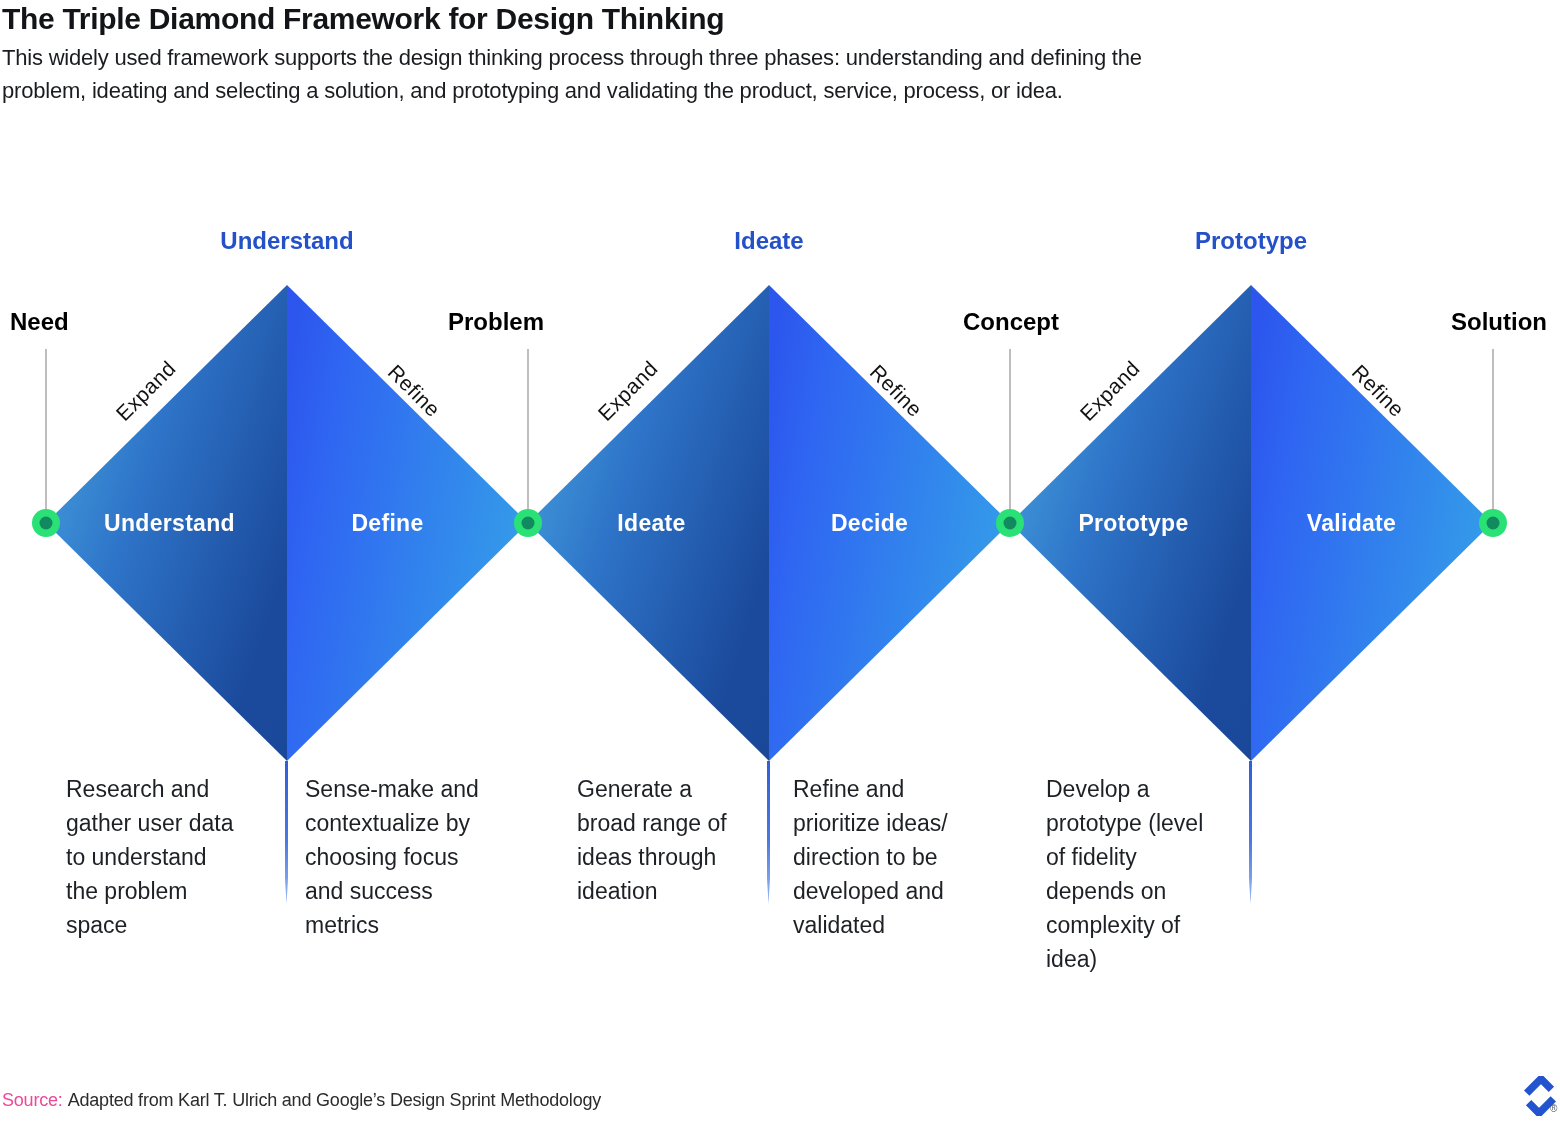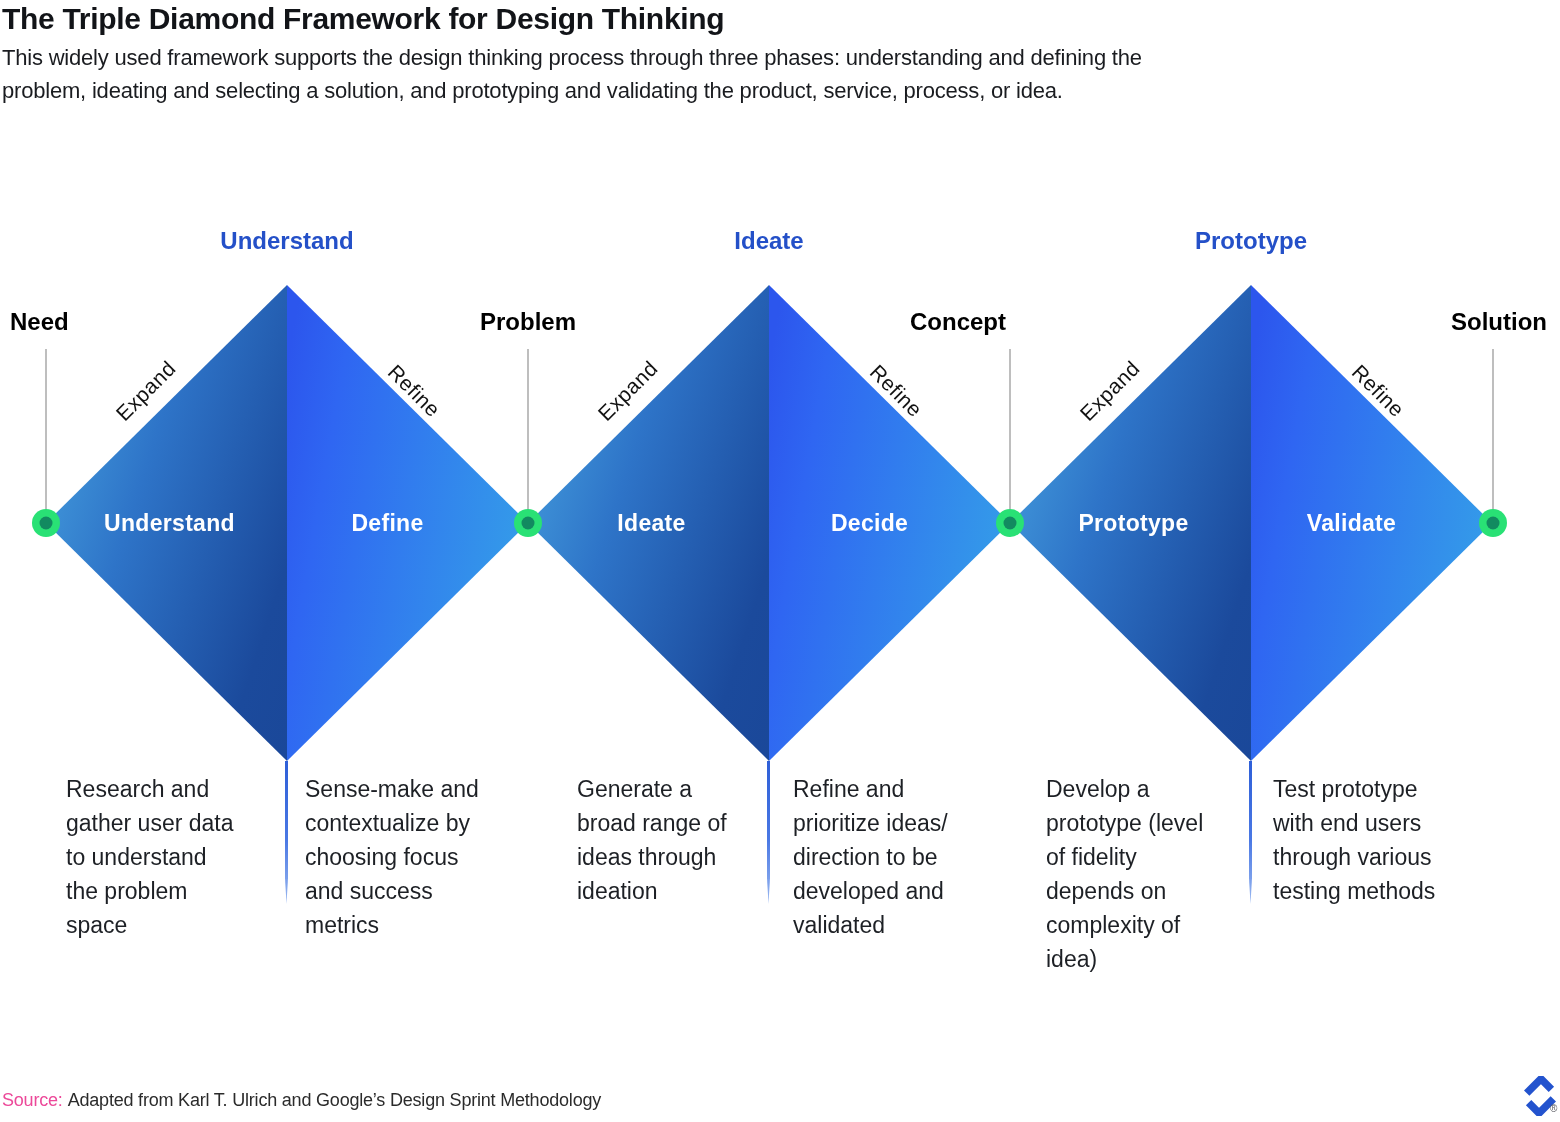--- a/index.html
+++ b/index.html
@@ -28,22 +28,22 @@
   .slope.refine{left:368px;top:106px;transform:translate(-50%,-50%) rotate(45deg);}
   .stage{position:absolute;top:238px;transform:translateY(-50%);color:#ffffff;font-weight:700;font-size:23px;letter-spacing:0.3px;text-align:center;width:241px;box-sizing:border-box;}
   .stage-left{left:0;padding-left:6px;}
   .stage-right{left:241px;padding-right:40px;}
   .tail{position:absolute;left:239px;top:476px;width:3px;height:143px;
     background:linear-gradient(180deg,#2E5FD8 0%,#4A78E4 55%,#9AB8F0 100%);
     clip-path:polygon(0 0,100% 0,100% 82%,50% 100%,0 82%);}
   
   .ms-label{position:absolute;top:308px;font-weight:700;font-size:24px;color:#000000;white-space:nowrap;}
   .ms0{left:10px}
-  .ms1{left:428px;width:200px;text-align:center}
-  .ms2{left:910px;width:202px;text-align:left}
+  .ms1{left:448px;width:200px;}
+  .ms2{left:910px;width:202px;text-align:center}
   .ms3{right:13px;text-align:right}
   .ms-line{position:absolute;top:349px;width:2px;height:167px;background:#bebebe;}
   .msl0{left:45px}.msl1{left:527px}.msl2{left:1009px}.msl3{left:1492px}
   .ms-dot{position:absolute;top:509px;width:28px;height:28px;border-radius:50%;background:#29E175;}
   .msd0{left:32px}.msd1{left:514px}.msd2{left:996px}.msd3{left:1479px}
   .dot-core{position:absolute;left:50%;top:50%;width:13px;height:13px;transform:translate(-50%,-50%);border-radius:50%;background:#128A60;}
   
   .desc{position:absolute;top:772px;font-size:23px;line-height:34px;color:#1d2025;white-space:pre-line;}
   .c1{left:66px}.c2{left:305px}.c3{left:577px}.c4{left:793px}.c5{left:1046px}.c6{left:1273px}
   
@@ -135,24 +135,20 @@
 prioritize ideas/
 direction to be
 developed and
 validated</div>
   <div class="desc c5">Develop a
 prototype (level
 of fidelity
 depends on
 complexity of
 idea)</div>
-  <div class="desc c6">Test prototype
-with end users
-through various
-testing methods</div>
 
   <div class="source">
     <span class="source-label">Source:</span><span>Adapted from Karl T. Ulrich and Google’s Design Sprint Methodology</span>
   </div>
 
   <div class="logo">
     <svg width="38" height="40" viewBox="0 0 40 42" xmlns="http://www.w3.org/2000/svg">
       <path d="M6 18 L21 3 L32 14" fill="none" stroke="#2353CE" stroke-width="8"></path>
       <path d="M34 24 L19 39 L8 28" fill="none" stroke="#2353CE" stroke-width="8"></path>
     </svg>

